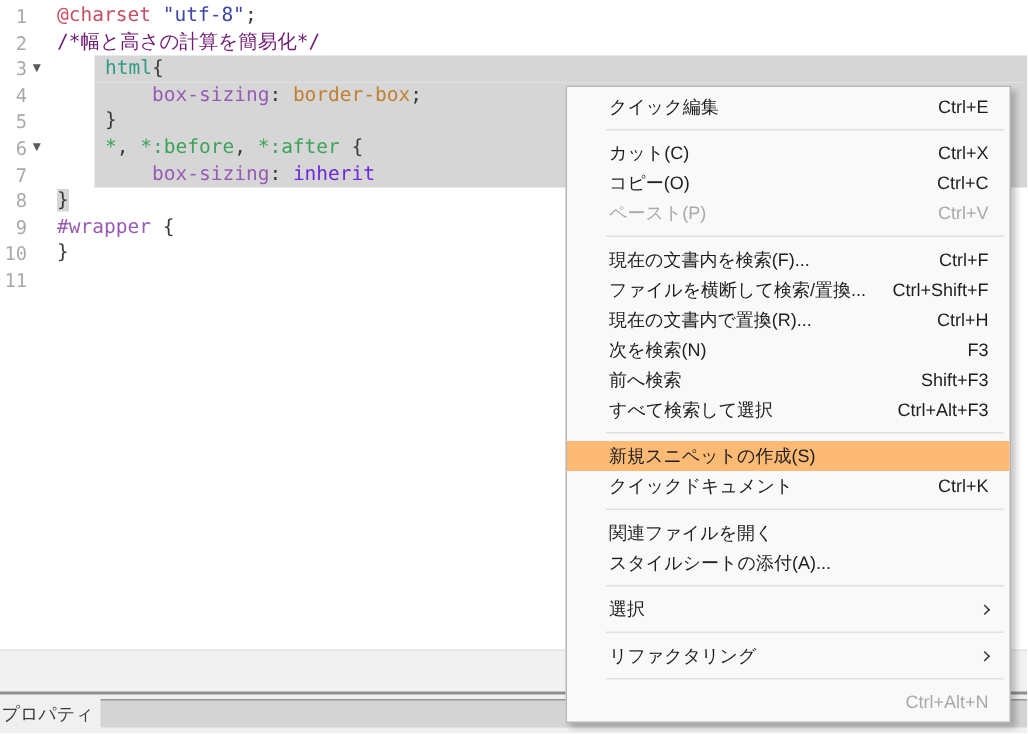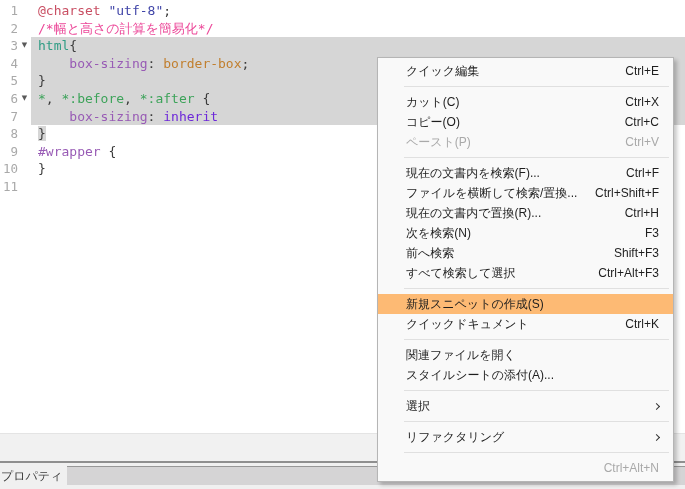--- a/index.html
+++ b/index.html
@@ -18,21 +18,21 @@
   .code-row { display:flex; height:17.6px; white-space:pre; }
   .gutter-num {
     width:18px; text-align:right; color:#a9a9a9; flex:0 0 18px;
     font-size:12.5px; user-select:none;
   }
   .gutter-arrow {
     width:13px; flex:0 0 13px; text-align:center; color:#5a5a5a;
     font-size:7px; line-height:17.6px; font-family:"DejaVu Sans", sans-serif;
   }
   .code-content { flex:1 1 auto; padding-left:7px; color:#3b3b3b; }
-  .code-content.sel-full { background:#d6d6d6; }
+  .code-content.sel-full { background:#d6d6d6;margin-left:32px; }
   .sel-char { background:#d6d6d6; }
 
   
   .scroll-strip {
     position:absolute; left:0; top:433px; width:685px; height:28px;
     background:#f1f1f1; border-top:1px solid #e4e4e4;
   }
   .bottom-bar {
     position:absolute; left:0; top:461px; width:685px; height:28px;
     background:#f0f0f0; border-top:2px solid #8f8f8f;padding-left:24px;
@@ -69,21 +69,21 @@
   }
 </style>
 </head>
 <body>
 
 <div class="screen">
 
   <div class="editor">
     <div>
         <div class="code-row"><div class="gutter-num">1</div><div class="gutter-arrow"></div><div class="code-content"><span style="color: rgb(201, 79, 99);">@charset</span><span style="color: rgb(59, 59, 59);"> </span><span style="color: rgb(64, 69, 168);">"utf-8"</span><span style="color: rgb(59, 59, 59);">;</span></div></div>
-        <div class="code-row"><div class="gutter-num">2</div><div class="gutter-arrow"></div><div class="code-content"><span style="color: #ec4899;">/*幅と高さの計算を簡易化*/</span></div></div>
+        <div class="code-row"><div class="gutter-num">2</div><div class="gutter-arrow"></div><div class="code-content"><span style="color: #701a75;">/*幅と高さの計算を簡易化*/</span></div></div>
         <div class="code-row"><div class="gutter-num">3</div><div class="gutter-arrow">▼</div><div class="code-content sel-full"><span style="color: rgb(47, 156, 132);">html</span><span style="color: rgb(59, 59, 59);">{</span></div></div>
         <div class="code-row"><div class="gutter-num">4</div><div class="gutter-arrow"></div><div class="code-content sel-full"><span style="color: rgb(59, 59, 59);">    </span><span style="color: rgb(152, 91, 181);">box-sizing</span><span style="color: rgb(59, 59, 59);">: </span><span style="color: rgb(193, 127, 47);">border-box</span><span style="color: rgb(59, 59, 59);">;</span></div></div>
         <div class="code-row"><div class="gutter-num">5</div><div class="gutter-arrow"></div><div class="code-content sel-full"><span style="color: rgb(59, 59, 59);">}</span></div></div>
         <div class="code-row"><div class="gutter-num">6</div><div class="gutter-arrow">▼</div><div class="code-content sel-full"><span style="color: rgb(61, 163, 90);">*</span><span style="color: rgb(59, 59, 59);">, </span><span style="color: rgb(61, 163, 90);">*</span><span style="color: rgb(61, 163, 90);">:before</span><span style="color: rgb(59, 59, 59);">, </span><span style="color: rgb(61, 163, 90);">*</span><span style="color: rgb(61, 163, 90);">:after</span><span style="color: rgb(59, 59, 59);"> {</span></div></div>
         <div class="code-row"><div class="gutter-num">7</div><div class="gutter-arrow"></div><div class="code-content sel-full"><span style="color: rgb(59, 59, 59);">    </span><span style="color: rgb(152, 91, 181);">box-sizing</span><span style="color: rgb(59, 59, 59);">: </span><span style="color: #6d28d9;">inherit</span></div></div>
         <div class="code-row"><div class="gutter-num">8</div><div class="gutter-arrow"></div><div class="code-content"><span class="sel-char" style="color: rgb(59, 59, 59);">}</span></div></div>
         <div class="code-row"><div class="gutter-num">9</div><div class="gutter-arrow"></div><div class="code-content"><span style="color: rgb(152, 91, 181);">#wrapper</span><span style="color: rgb(59, 59, 59);"> {</span></div></div>
         <div class="code-row"><div class="gutter-num">10</div><div class="gutter-arrow"></div><div class="code-content"><span style="color: rgb(59, 59, 59);">}</span></div></div>
         <div class="code-row"><div class="gutter-num">11</div><div class="gutter-arrow"></div><div class="code-content"></div></div>
       </div>

